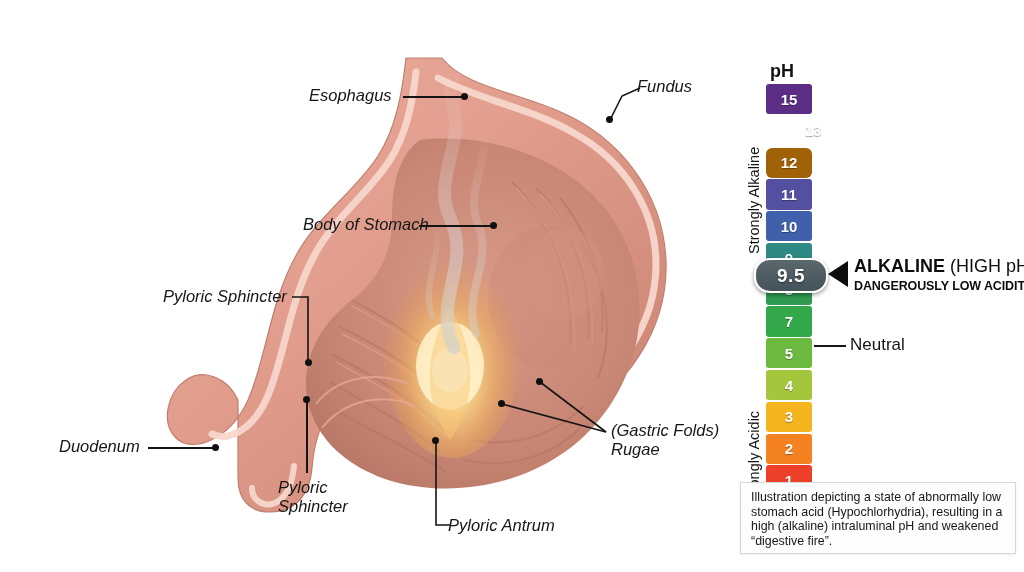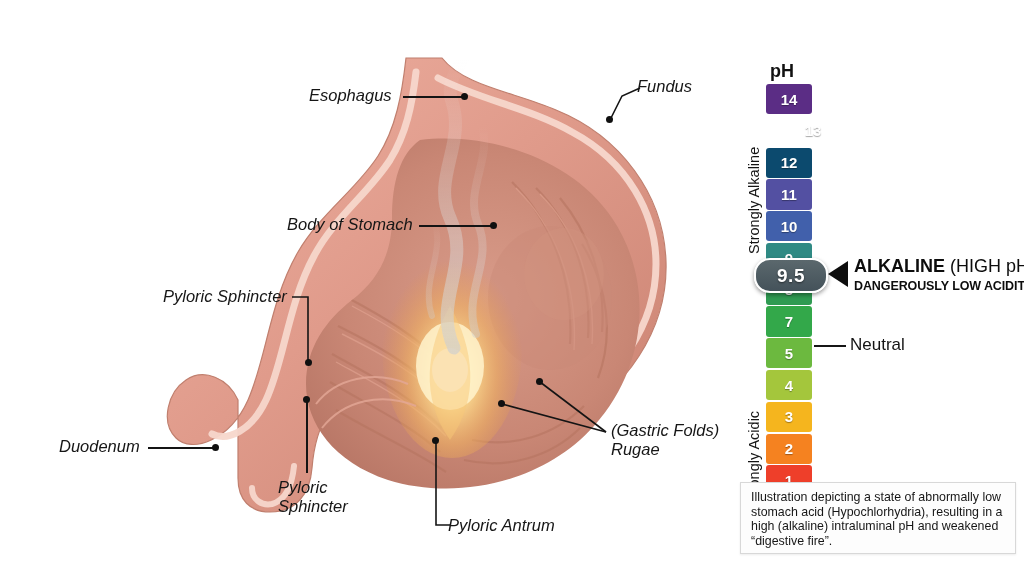--- a/index.html
+++ b/index.html
@@ -210,21 +210,21 @@
   <div class="lbl" style="left:309px;top:86px;">Esophagus</div>
   <div class="leader" style="left:403px;top:96px;width:62px;height:1.6px;"></div>
   <div class="dot" style="left:461px;top:93px;"></div>
 
   <div class="lbl" style="left:637px;top:77px;">Fundus</div>
   <svg style="position:absolute;left:600px;top:82px;" width="44" height="46">
     <path d="M40 6 L22 14 L10 38" fill="none" stroke="#141414" stroke-width="1.6"></path>
   </svg>
   <div class="dot" style="left:606px;top:116px;"></div>
 
-  <div class="lbl" style="left:287px;top:215px;">Body of Stomach</div>
+  <div class="lbl" style="left:303px;top:215px;">Body of Stomach</div>
   <div class="leader" style="left:419px;top:225px;width:75px;height:1.6px;"></div>
   <div class="dot" style="left:490px;top:222px;"></div>
 
   <div class="lbl" style="left:163px;top:287px;">Pyloric Sphincter</div>
   <svg style="position:absolute;left:292px;top:292px;" width="30" height="80">
     <path d="M0 5 L16 5 L16 70" fill="none" stroke="#141414" stroke-width="1.6"></path>
   </svg>
   <div class="dot" style="left:305px;top:359px;"></div>
 
   <div class="lbl" style="left:59px;top:437px;">Duodenum</div>
@@ -255,23 +255,23 @@
   <div class="dot" style="left:498px;top:400px;"></div>
   <div class="dot" style="left:536px;top:378px;"></div>
 
   <div id="phwrap">
     <div class="ph-title">pH</div>
 
     <div class="vlabel" id="v-alk">Strongly Alkaline</div>
     <div class="vlabel" id="v-acid">Strongly Acidic</div>
 
     <div class="scale" id="scale">
-        <div class="cell" style="background: rgb(91, 45, 133);">14</div>
+        <div class="cell" style="background: rgb(91, 45, 133);">15</div>
         <div class="cell" style="background: rgb(97, 52, 140); margin-left: 47px;">13</div>
-        <div class="cell" style="background: #0c4a6e;">12</div>
+        <div class="cell" style="background: #a16207; border-radius: 6px;">12</div>
         <div class="cell" style="background: rgb(83, 80, 162);">11</div>
         <div class="cell" style="background: rgb(65, 96, 171); text-align: center;">10</div>
         <div class="cell" style="background: rgb(47, 138, 132);">9</div>
         <div class="cell" style="background: rgb(47, 155, 82);">8</div>
         <div class="cell" style="background: rgb(51, 168, 74);">7</div>
         <div class="cell" style="background: rgb(108, 185, 63);">5</div>
         <div class="cell" style="background: rgb(164, 198, 60);">4</div>
         <div class="cell" style="background: rgb(245, 181, 30);">3</div>
         <div class="cell" style="background: rgb(245, 130, 32);">2</div>
         <div class="cell" style="background: rgb(238, 63, 42);">1</div>

